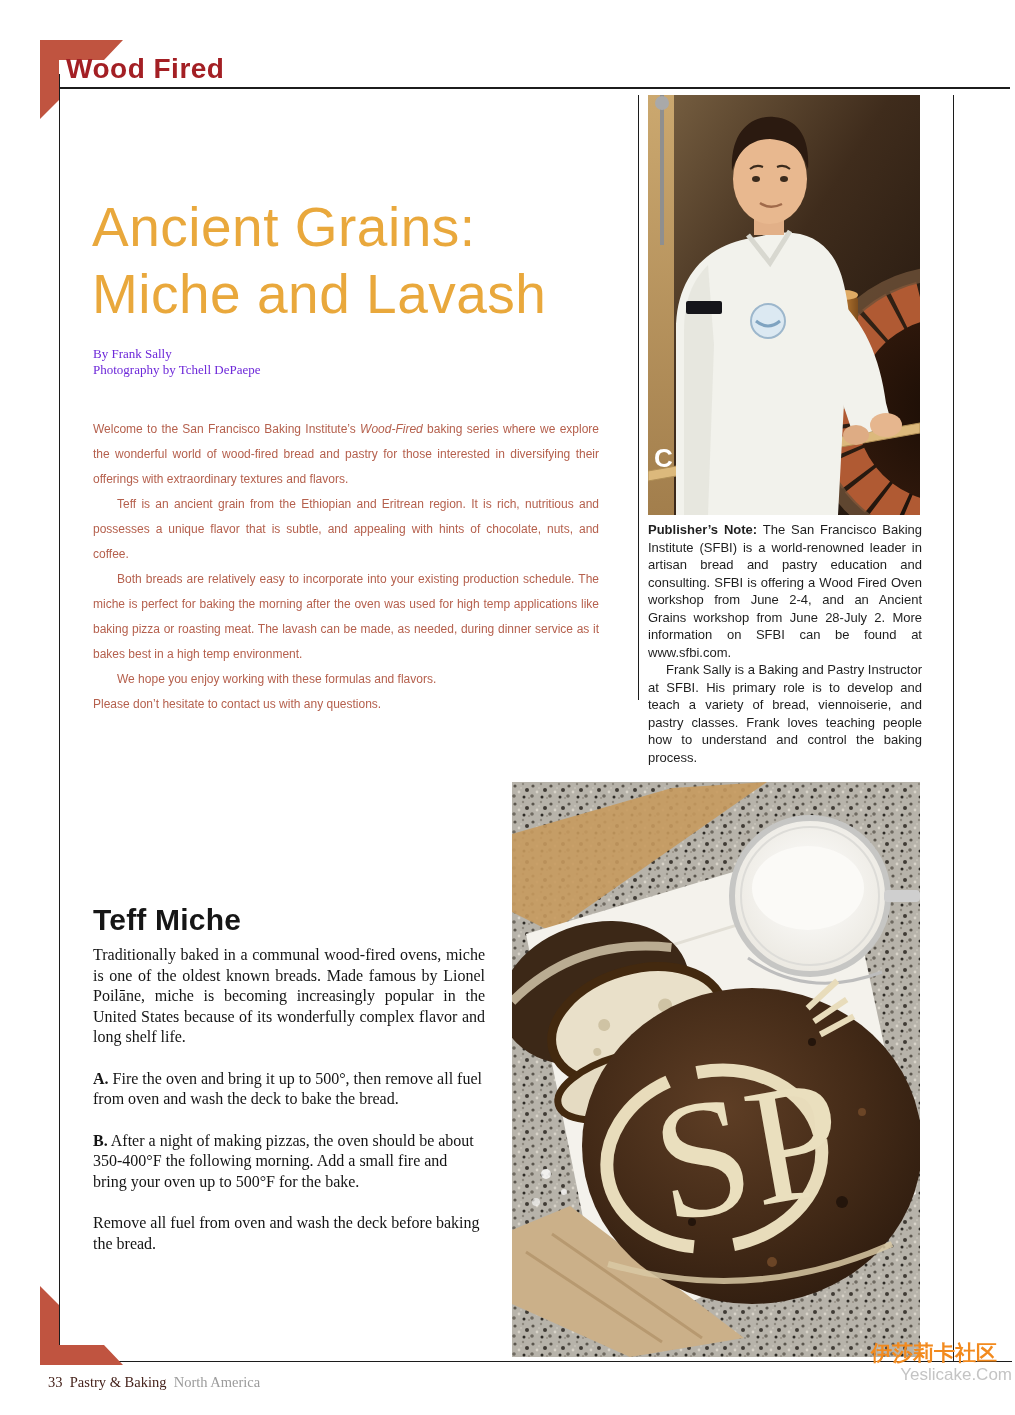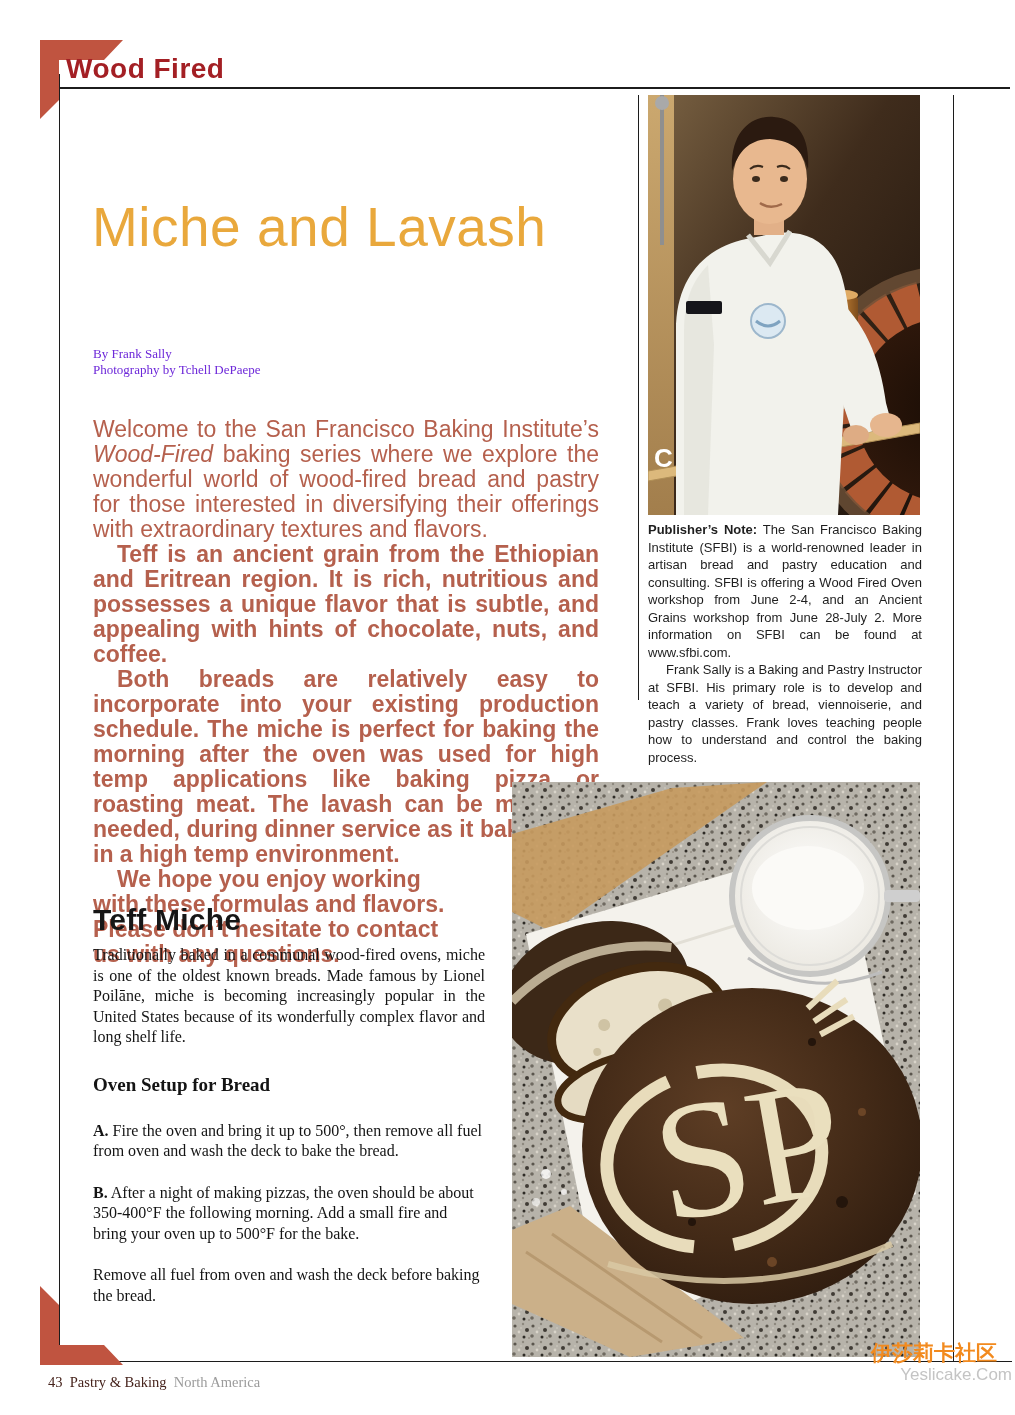--- a/index.html
+++ b/index.html
@@ -29,24 +29,24 @@
 
   
   #title { left:92px; top:194px; color:#e9a83c; font-size:55px; line-height:67px; letter-spacing:0.5px; }
 
   
   #byline { left:93px; top:346px; font-size:13px; line-height:16px; color:#6d28d9; }
 
   
   #intro {
     left:93px; top:417px; width:506px; color:#b5604d;
-    font-size:23px; line-height:25px; text-align:justify;
+    font-size:12px; line-height:25px; text-align:justify;
   }
   #intro p { margin:0; }
-  #intro p.indent { text-indent:24px;font-weight:bold; }
+  #intro p.indent { text-indent:24px; }
   #intro p.narrow { width:368px; text-align:left; }
   #intro em { font-style:italic; }
 
   
   #chef-photo { left:648px; top:95px; width:272px; height:420px; }
   #publisher-note {
     left:648px; top:521px; width:274px; color:#1e1e1e;
     font-size:13px; line-height:17.5px; text-align:justify;
   }
   #publisher-note p { margin:0; }
@@ -84,20 +84,21 @@
   <div class="rule" id="rule-right"></div>
   <div class="rule" id="rule-column"></div>
 
   <svg class="corner" style="left:38px;top:38px;" width="90" height="86">
     <polygon points="2,2 85,2 66,22 21,22 21,62 2,81" fill="#c05440"></polygon>
   </svg>
 
   <div class="abs" id="section-label">Wood Fired</div>
 
   <div class="abs" id="title">
+    <div>Ancient Grains:</div>
     <div>Miche and Lavash</div>
   </div>
 
   <div class="abs serif" id="byline">
     <div>By Frank Sally</div>
     <div>Photography by Tchell DePaepe</div>
   </div>
 
   <div class="abs" id="intro">
     <p><span>Welcome to the San Francisco Baking Institute’s </span><em>Wood-Fired</em><span> baking series where we explore the wonderful world of wood-fired bread and pastry for those interested in diversifying their offerings with extraordinary textures and flavors.</span></p>
@@ -253,36 +254,35 @@
       <path d="M96,482 Q240,524 380,462" stroke="#d9c9a4" stroke-width="6" fill="none" opacity="0.85"></path>
     </g>
     <circle cx="34" cy="392" r="5" fill="#ffffff" opacity="0.8"></circle>
     <circle cx="52" cy="410" r="3" fill="#ffffff" opacity="0.7"></circle>
     <circle cx="24" cy="420" r="4" fill="#ffffff" opacity="0.6"></circle>
   </svg>
 
   <div class="abs" id="teff">
     <h2 id="teff-heading">Teff Miche</h2>
     <p class="teff-body">Traditionally baked in a communal wood-fired ovens, miche is one of the oldest known breads. Made famous by Lionel Poilāne, miche is becoming increasingly popular in the United States because of its wonderfully complex flavor and long shelf life.</p>
-    <h3 id="oven-heading">Oven Setup for Bread</h3>
     <div class="gap"></div>
     <p class="oven-para"><b>A.</b><span> Fire the oven and bring it up to 500°, then remove all fuel from oven and wash the deck to bake the bread.</span></p>
     <div class="gap"></div>
     <p class="oven-para"><b>B.</b><span> After a night of making pizzas, the oven should be about 350-400°F the following morning. Add a small fire and bring your oven up to 500°F for the bake.</span></p>
     <div class="gap"></div>
     <p class="oven-para">Remove all fuel from oven and wash the deck before baking the bread.</p>
   </div>
 
   <div class="rule" id="rule-bottom"></div>
   <svg class="corner" style="left:38px;top:1281px;" width="90" height="86">
     <polygon points="2,84 85,84 66,64 21,64 21,24 2,5" fill="#c05440"></polygon>
   </svg>
 
   <div class="abs" id="footer">
-    <span>43</span>&nbsp;
+    <span>33</span>&nbsp;
     <span>Pastry &amp; Baking</span>&nbsp;
     <span class="region">North America</span>
   </div>
 
   <div class="abs" id="watermark-cn">伊莎莉卡社区</div>
   <div class="abs" id="watermark-en">Yeslicake.Com</div>
 
 </div>
 
 </body></html>

